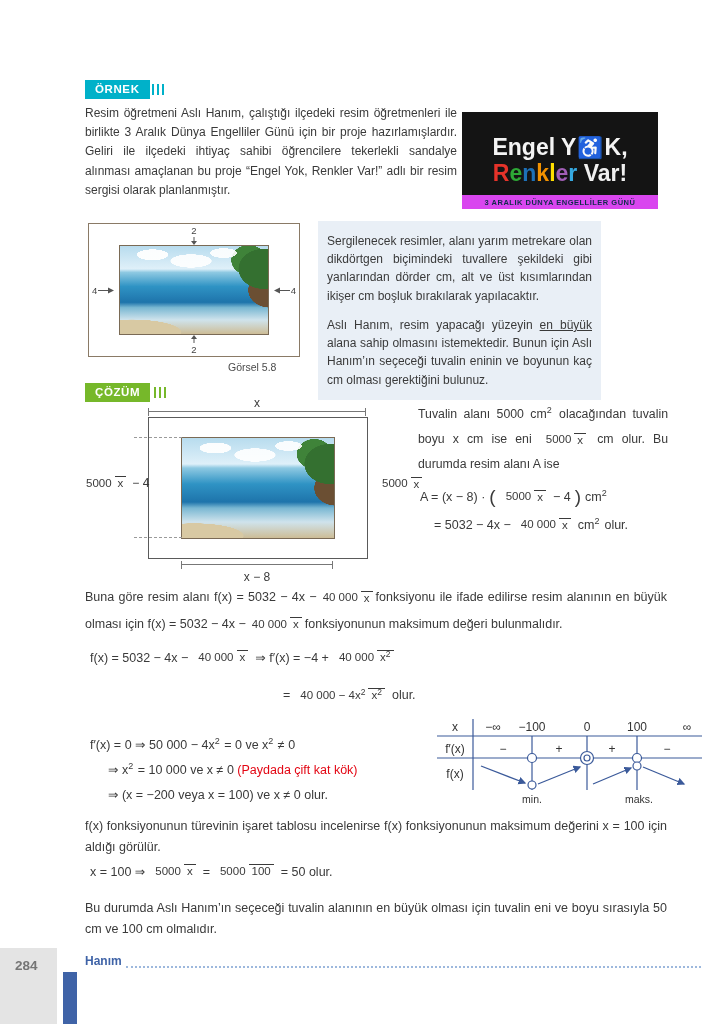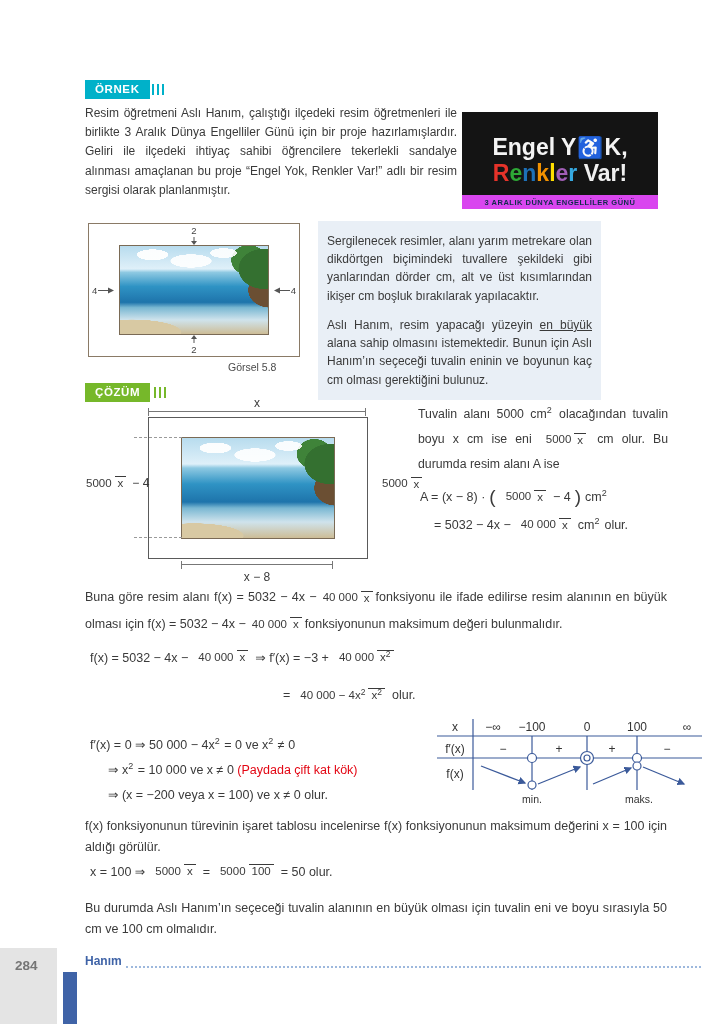--- a/index.html
+++ b/index.html
@@ -251,21 +251,21 @@
         <span class="d">x</span>
       </span><span>fonksiyonunun maksimum değeri bulunmalıdır.</span>
   </p>
 
   <div class="eq eqC">
     <span>f(x) = 5032 − 4x −</span>
     <span class="fr">
         <span class="n">40 000</span>
         <span class="d">x</span>
       </span>
-    <span>⇒ f′(x) = −3 +</span>
+    <span>⇒ f′(x) = −4 +</span>
     <span class="fr">
         <span class="n">40 000</span>
         <span class="d"><span>x</span><span class="sup2">2</span></span>
       </span>
   </div>
   <div class="eq eqC2">
     <span>=</span>
     <span class="fr">
         <span class="n"><span>40 000 − 4x</span><span class="sup2">2</span></span>
         <span class="d"><span>x</span><span class="sup2">2</span></span>

